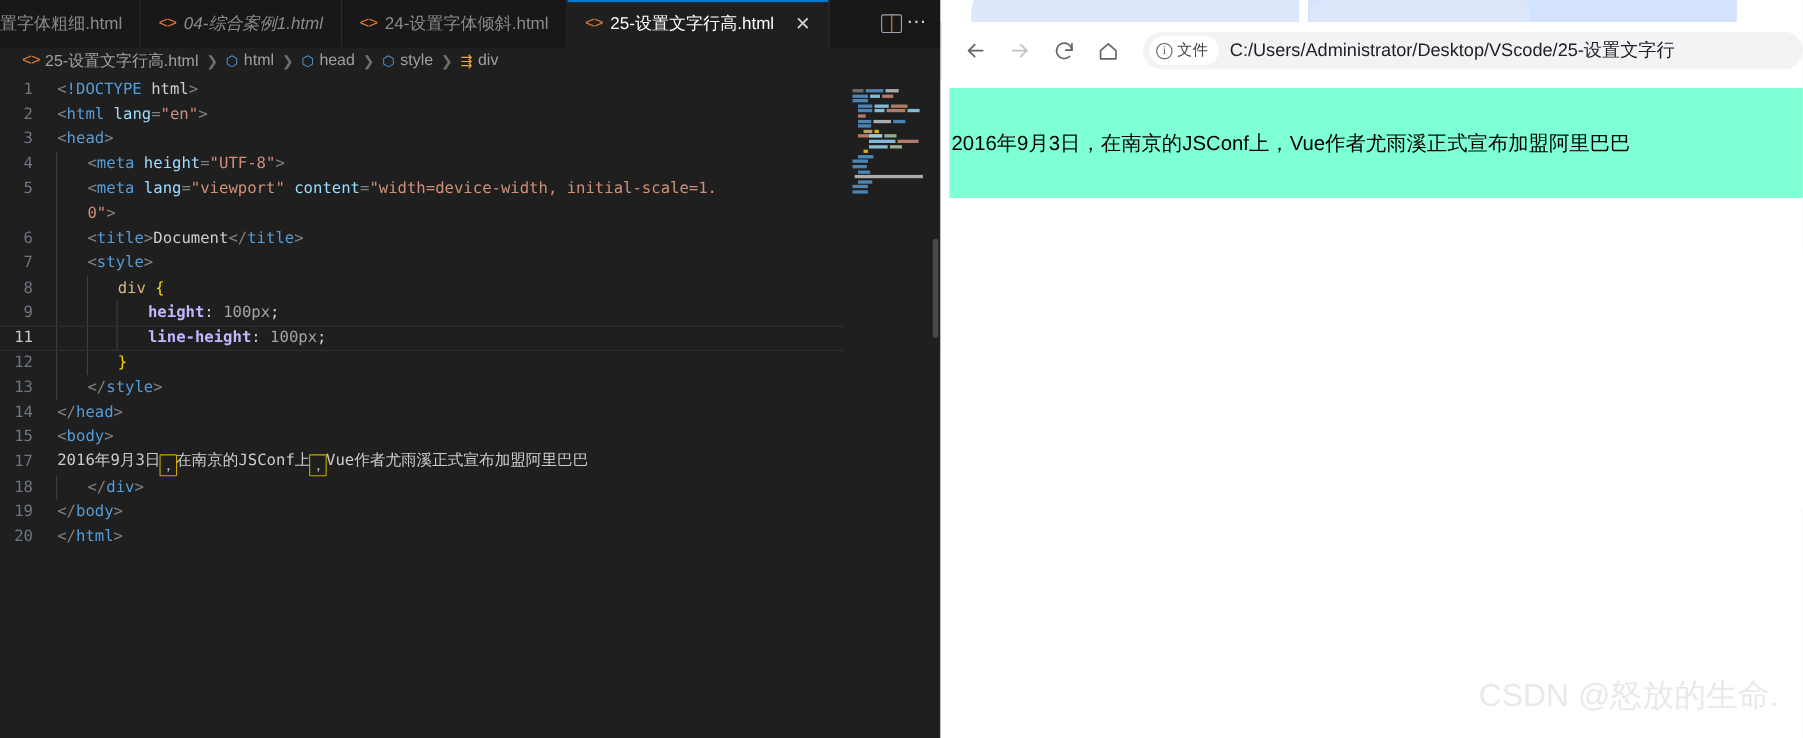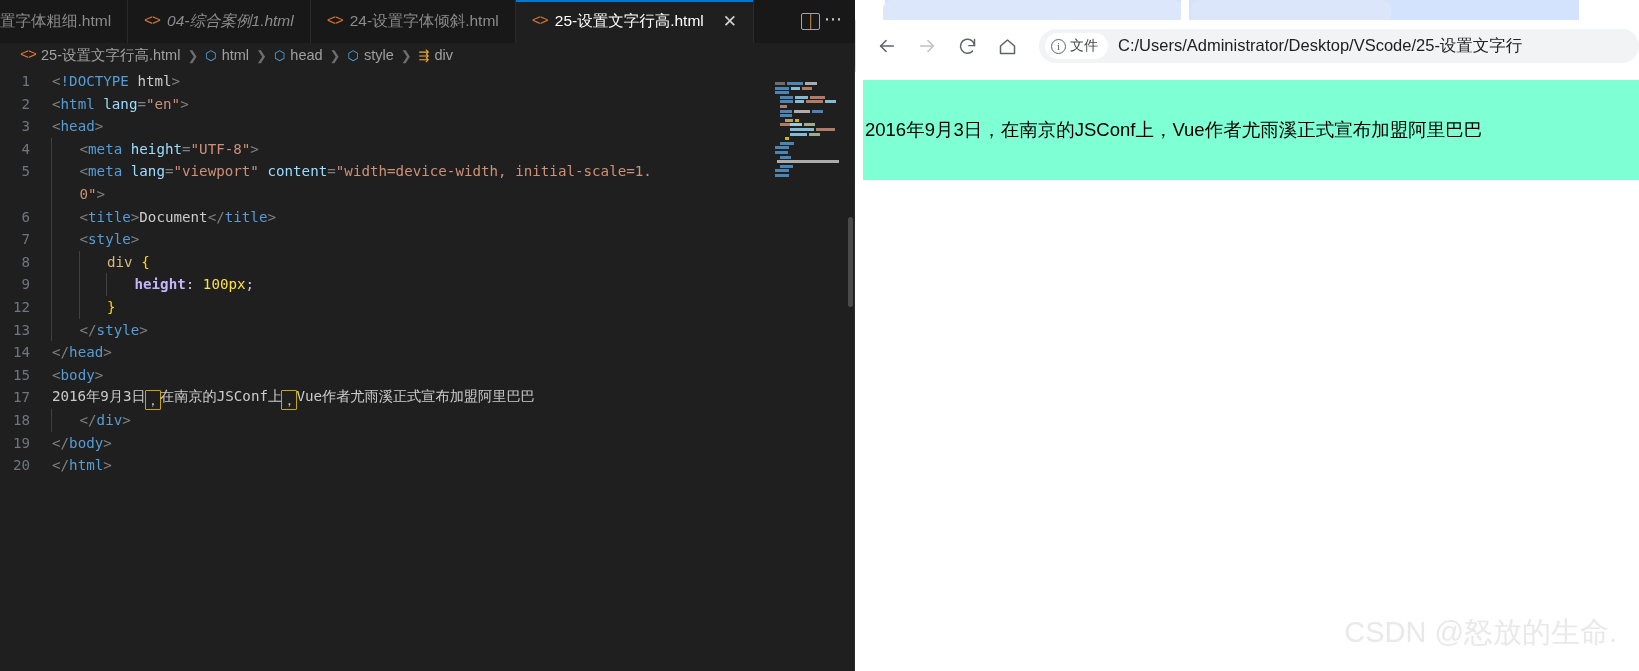--- a/index.html
+++ b/index.html
@@ -148,21 +148,21 @@
   
   .t-tag      { color: #569cd6; }
   .t-bracket  { color: #808080; }
   .t-attr     { color: #9cdcfe; }
   .t-str      { color: #ce9178; }
   .t-text     { color: #cccccc; }
   .t-sel      { color: #d7ba7d; }
   .t-brace    { color: #ffd700; }
   .t-prop     { color: #c4b5fd; font-weight: bold; }
   .t-val      { color: #ce9178; }
-  .t-num      { color: #fde047; }
+  .t-num      { color: #a3a3a3; }
   .t-punc     { color: #cccccc; }
   .t-dtd      { color: #569cd6; }
 
   .color-chip {
     display: inline-block;
     width: 11px; height: 11px;
     background: #7fffd4;
     vertical-align: -1px;
     margin-right: 2px;
   }
@@ -417,20 +417,24 @@
           <span class="ln">8</span>
           <span class="code"><span class="indent-guide"></span><span class="indent-guide"></span><span class="t-sel">div</span> <span class="t-brace">{</span></span>
         </div>
 
         <div class="line">
           <span class="ln">9</span>
           <span class="code"><span class="indent-guide"></span><span class="indent-guide"></span><span class="indent-guide"></span><span class="t-prop">height</span><span class="t-punc">:</span> <span class="t-num">100px</span><span class="t-punc">;</span></span>
         </div>
 
 
+        <div class="line current">
+          <span class="ln">11</span>
+          <span class="code"><span class="indent-guide"></span><span class="indent-guide"></span><span class="indent-guide"></span><span class="t-prop">line-height</span><span class="t-punc">:</span> <span class="t-num">100px</span><span class="t-punc">;</span></span>
+        </div>
 
         <div class="line">
           <span class="ln">12</span>
           <span class="code"><span class="indent-guide"></span><span class="indent-guide"></span><span class="t-brace">}</span></span>
         </div>
 
         <div class="line">
           <span class="ln">13</span>
           <span class="code"><span class="indent-guide"></span><span class="t-bracket">&lt;/</span><span class="t-tag">style</span><span class="t-bracket">&gt;</span></span>
         </div>

